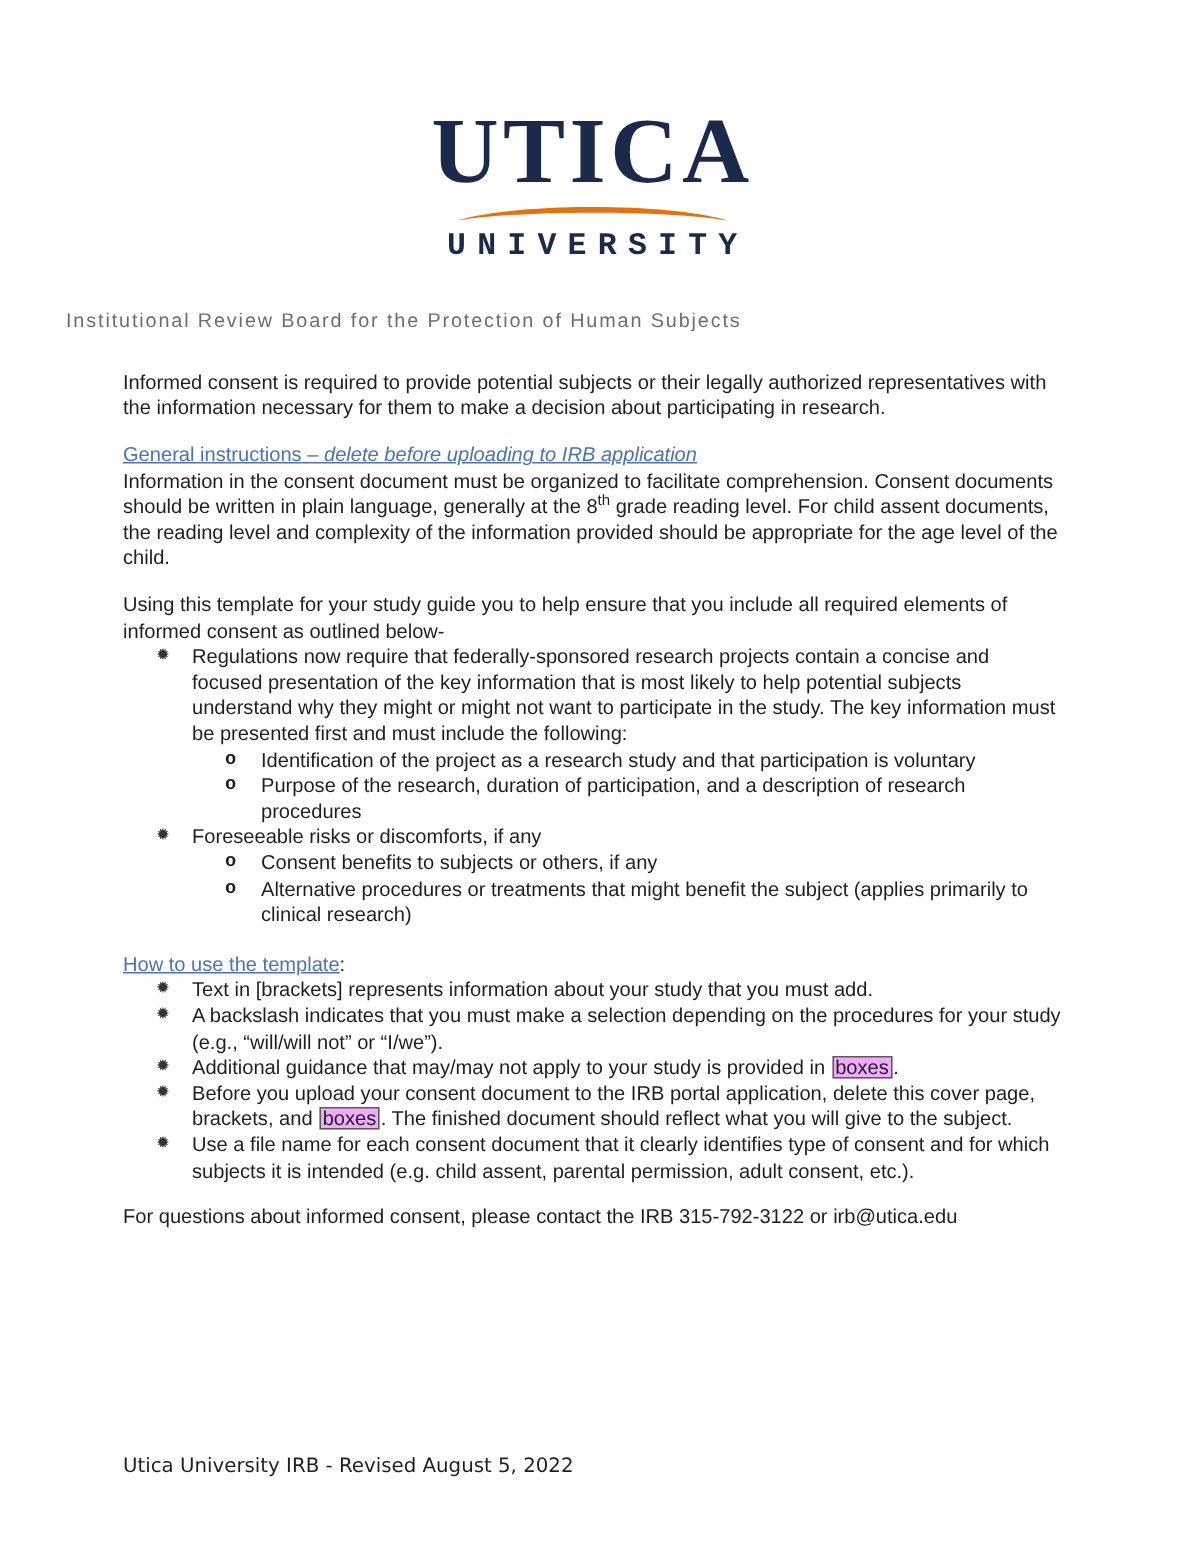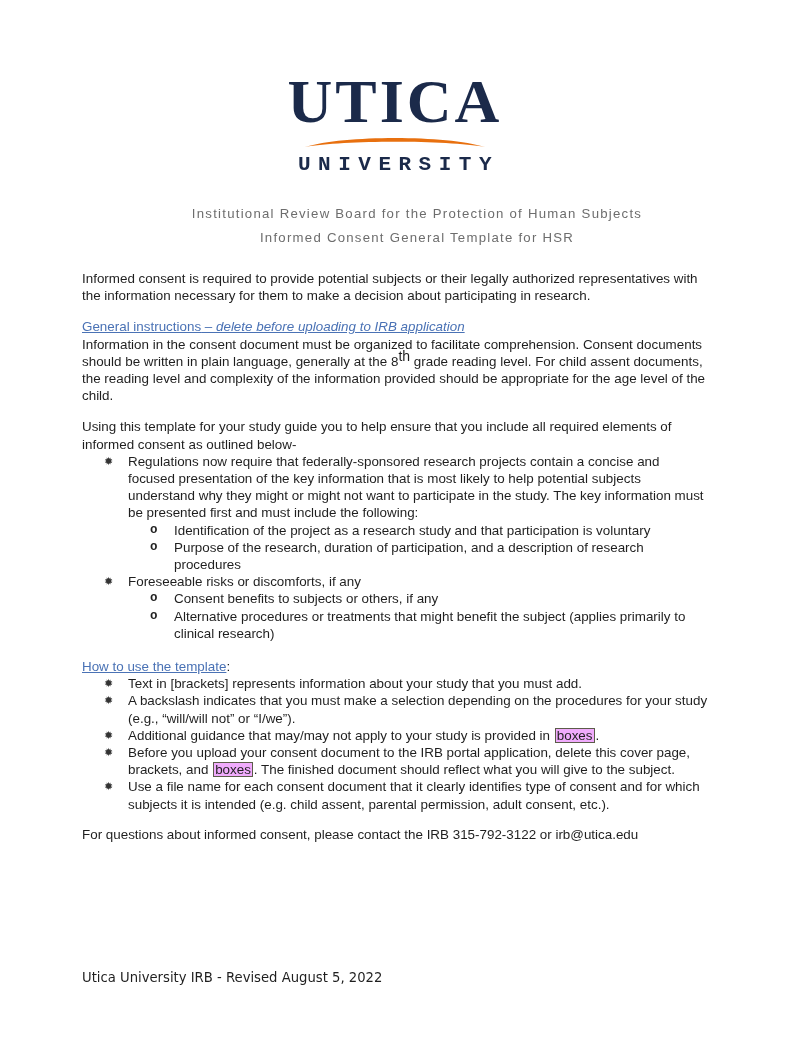--- a/index.html
+++ b/index.html
@@ -52,21 +52,21 @@
     font-size: 21px;
     font-weight: bold;
     letter-spacing: 7.5px;
     color: #1b2a4a;
     margin-top: 4px;
     padding-left: 7px;
   }
 
   
   .doc-header {
-    text-align: center;
+    text-align: left;
     margin-top: 26px;
     padding-left: 44px;
   }
   .doc-header .hline {
     font-family: "Liberation Sans", sans-serif;
     font-size: 13.2px;
     letter-spacing: 1.25px;
     color: #6d6d6d;
     line-height: 24px;
   }
@@ -90,21 +90,21 @@
     text-decoration: underline;
   }
   .link-head .ital {
     font-style: italic;
   }
   .colon-black {
     color: #1f1f1f;
     text-decoration: none;
   }
   sup.ord {
-    font-size: 14px;
+    font-size: 10px;
     vertical-align: super;
     line-height: 0;
   }
 
   
   ul.lvl1 {
     list-style: none;
     margin: 0;
     padding: 0;
   }
@@ -178,21 +178,20 @@
     <div class="logo-swoosh-wrap">
       <svg class="logo-swoosh" width="182" height="14" viewBox="0 0 182 14">
         <path d="M1 13 C 40 1, 142 1, 181 13 C 142 6, 40 6, 1 13 Z" fill="#e8700f"></path>
       </svg>
     </div>
     <div class="logo-sub">UNIVERSITY</div>
   </div>
 
   <div class="doc-header">
     <div class="hline">Institutional Review Board for the Protection of Human Subjects</div>
-    <div class="hline">Informed Consent General Template for HSR</div>
   </div>
 
   <div class="content">
 
     <p class="para">Informed consent is required to provide potential subjects or their legally authorized representatives with the information necessary for them to make a decision about participating in research.</p>
 
     <p class="para tight">
       <span class="link-head"><span>General instructions</span><span> – </span><span class="ital">delete before uploading to IRB application</span></span>
     </p>
 

